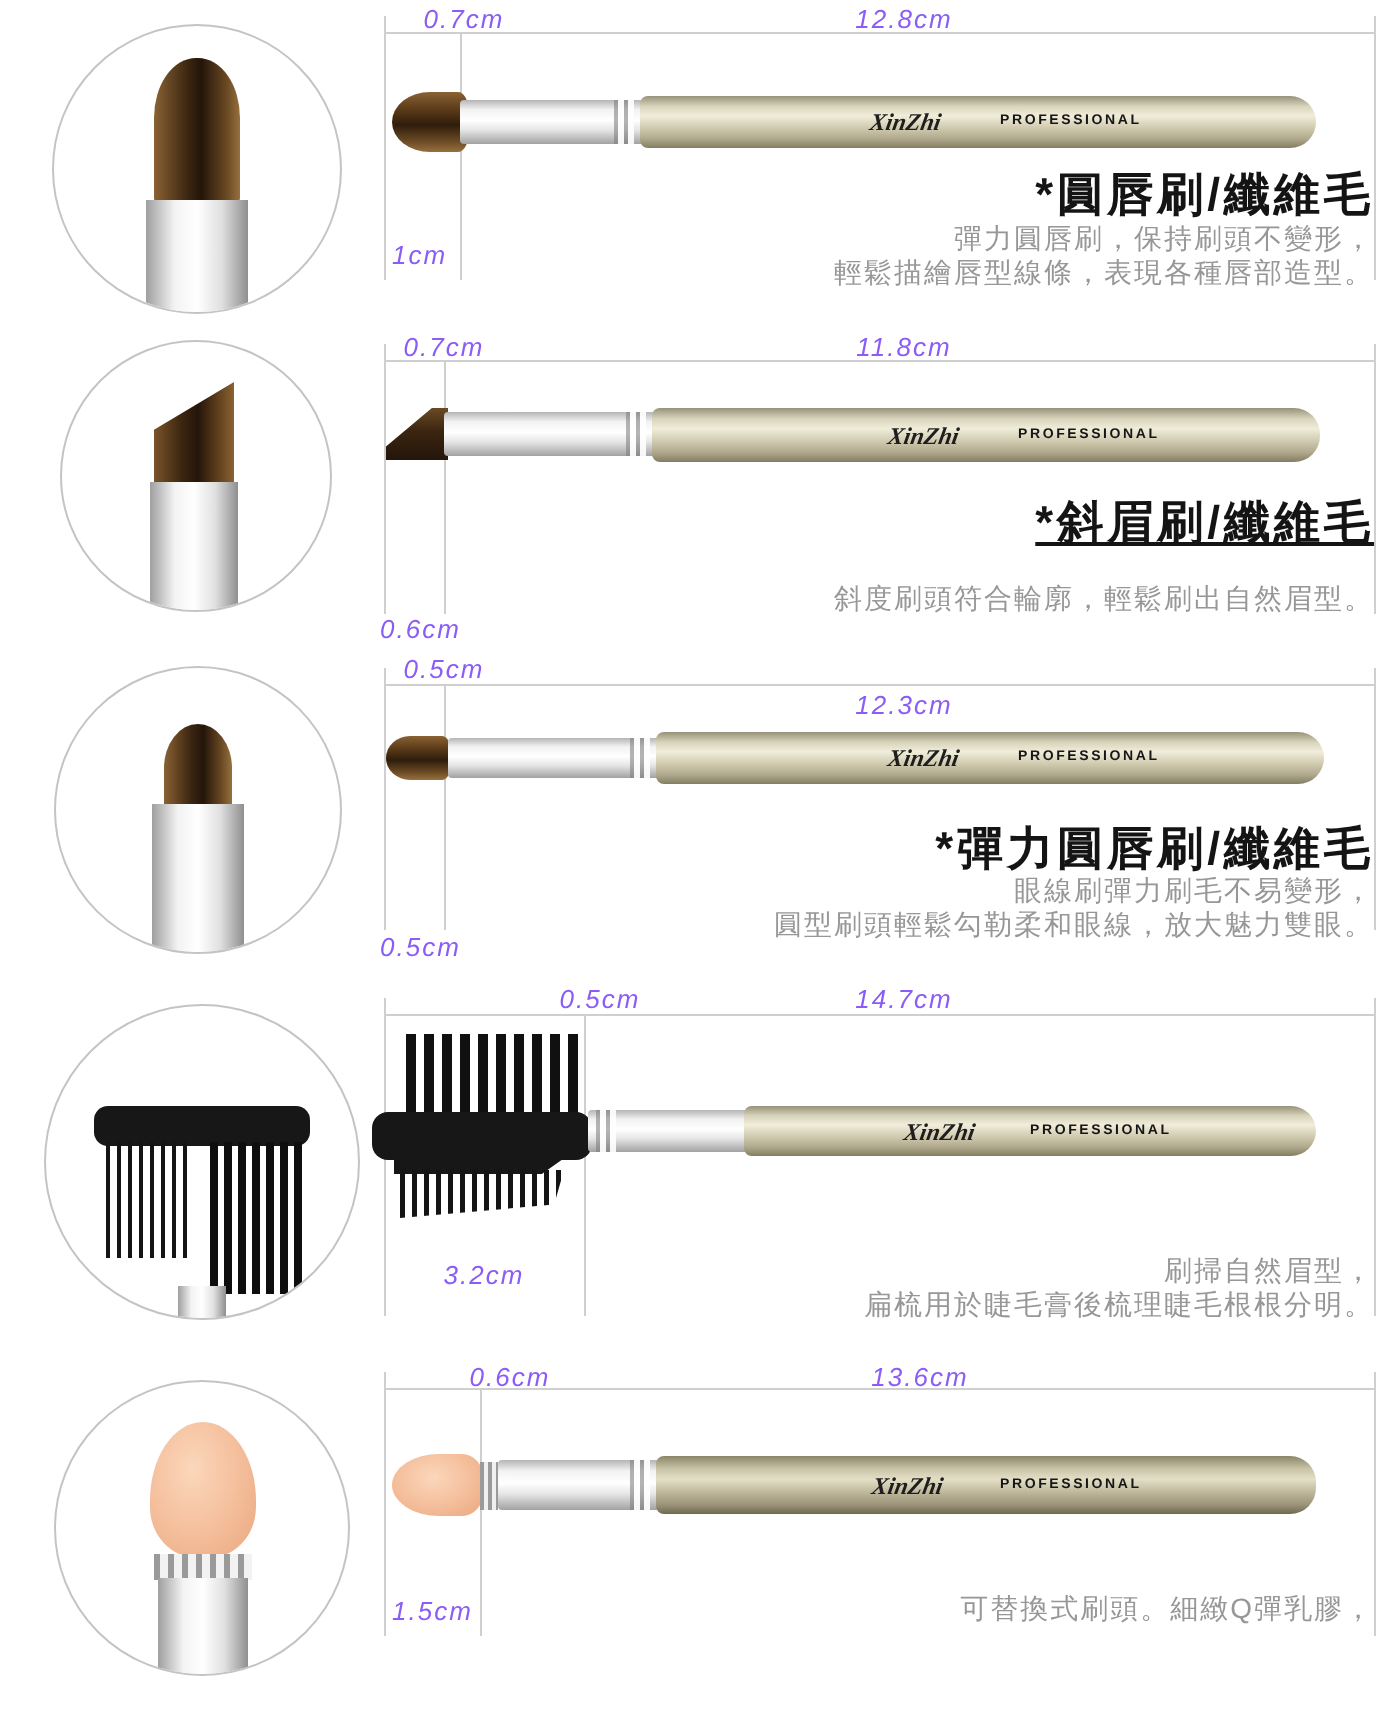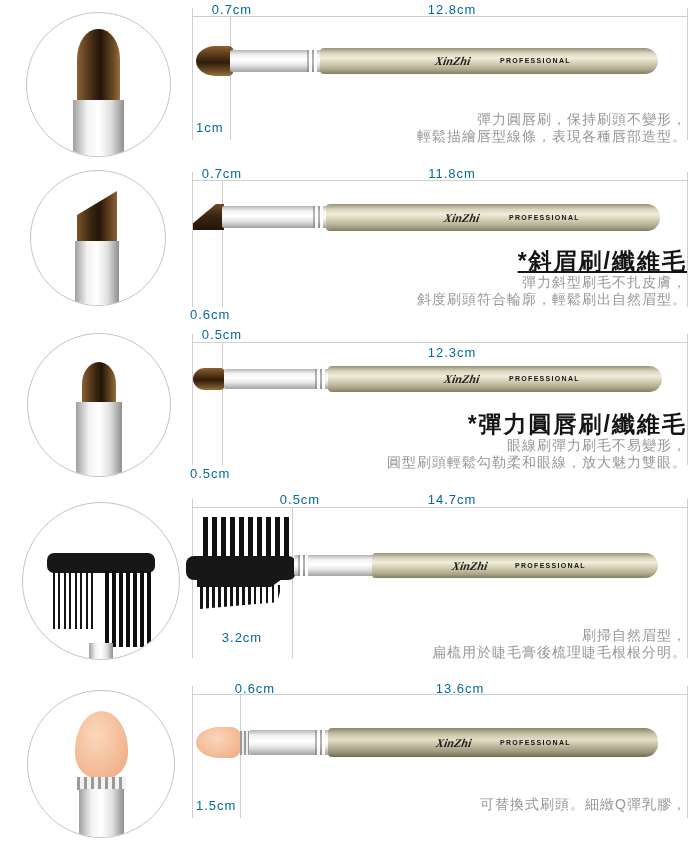--- a/index.html
+++ b/index.html
@@ -1,21 +1,21 @@
 <!DOCTYPE html>
 <html><head>
 <meta charset="utf-8">
 <style>
   html,body{margin:0;padding:0;background:#fff;}
   #page{position:relative;width:700px;height:856px;background:#ffffff;overflow:hidden;
         font-family:"Liberation Sans","DejaVu Sans",sans-serif;}
   .row{position:absolute;left:0;width:700px;}
   .dimline-h{position:absolute;height:1px;background:#cfcfcf;}
   .dimline-v{position:absolute;width:1px;background:#cfcfcf;}
-  .dimlabel{position:absolute;font-size:13px;color:#0369a1;letter-spacing:1px;white-space:nowrap;}
+  .dimlabel{position:absolute;font-size:13px;color:#8b5cf6;letter-spacing:1px;white-space:nowrap;font-style:italic;}
   .dimlabel.center{transform:translateX(-50%);}
   .title{position:absolute;right:13px;font-size:23px;font-weight:bold;color:#141414;
          letter-spacing:2px;white-space:nowrap;}
   .desc{position:absolute;right:13px;font-size:14px;color:#979797;letter-spacing:1px;white-space:nowrap;}
   .circle{position:absolute;border:1px solid #c4c4c4;border-radius:50%;overflow:hidden;background:#fff;}
   .ferrule{position:absolute;background:linear-gradient(180deg,#b5b5b5 0%,#f2f2f2 22%,#ffffff 46%,#e6e6e6 68%,#a2a2a2 100%);border-radius:2px;}
   .rings{position:absolute;top:0;bottom:0;right:5px;width:10px;
          background:repeating-linear-gradient(90deg,rgba(120,120,120,.55) 0 2px,rgba(255,255,255,.9) 2px 5px);}
   .handle{position:absolute;border-radius:4px 13px 13px 4px;
           background:linear-gradient(180deg,#97917a 0%,#d9d4bc 20%,#f0edda 38%,#cfc9ae 62%,#b0a98d 82%,#837d62 100%);}
@@ -49,20 +49,21 @@
 
     <div class="bristle" style="left:196px;top:46px;width:38px;height:30px;border-radius:19px 5px 5px 19px / 15px 8px 8px 15px;"></div>
     <div class="ferrule" style="left:230px;top:50px;width:92px;height:22px;">
         <div class="rings"></div>
       </div>
     <div class="handle" style="left:320px;top:48px;width:338px;height:26px;">
       <span class="logo" style="left:115px;top:6px;">XinZhi</span>
       <span class="prof" style="left:180px;top:9px;">PROFESSIONAL</span>
     </div>
 
+    <div class="title" style="top:82px;">*圓唇刷/纖維毛</div>
     <div class="desc" style="top:111px;margin-left:24px;">彈力圓唇刷，保持刷頭不變形，</div>
     <div class="desc" style="top:128px;">輕鬆描繪唇型線條，表現各種唇部造型。</div>
   </div>
 
   <div class="row" style="top:165px;height:160px;">
     <div class="dimlabel center" style="left:222px;top:1px;">0.7cm</div>
     <div class="dimlabel center" style="left:452px;top:1px;">11.8cm</div>
     <div class="dimline-h" style="left:192px;top:15px;width:495px;"></div>
     <div class="dimline-v" style="left:192px;top:7px;height:135px;"></div>
     <div class="dimline-v" style="left:222px;top:15px;height:127px;"></div>
@@ -77,21 +78,20 @@
     <div class="vbristle" style="left:193px;top:39px;width:31px;height:26px;clip-path:polygon(0 74%,74% 0,100% 0,100% 100%,0 100%);background:linear-gradient(180deg,#6b4a24,#3a2510 45%,#24150a);"></div>
     <div class="ferrule" style="left:222px;top:41px;width:106px;height:22px;">
         <div class="rings"></div>
       </div>
     <div class="handle" style="left:326px;top:39px;width:334px;height:27px;">
       <span class="logo" style="left:118px;top:7px;">XinZhi</span>
       <span class="prof" style="left:183px;top:10px;">PROFESSIONAL</span>
     </div>
 
     <div class="title" style="top:81px;text-decoration:underline;">*斜眉刷/纖維毛</div>
-    <div class="desc" style="top:109px;">彈力斜型刷毛不扎皮膚，</div>
     <div class="desc" style="top:126px;">斜度刷頭符合輪廓，輕鬆刷出自然眉型。</div>
   </div>
 
   <div class="row" style="top:325px;height:160px;">
     <div class="dimlabel center" style="left:222px;top:2px;">0.5cm</div>
     <div class="dimlabel center" style="left:452px;top:20px;">12.3cm</div>
     <div class="dimline-h" style="left:192px;top:17px;width:495px;"></div>
     <div class="dimline-v" style="left:192px;top:9px;height:131px;"></div>
     <div class="dimline-v" style="left:222px;top:17px;height:123px;"></div>
     <div class="dimline-v" style="left:687px;top:9px;height:131px;"></div>

